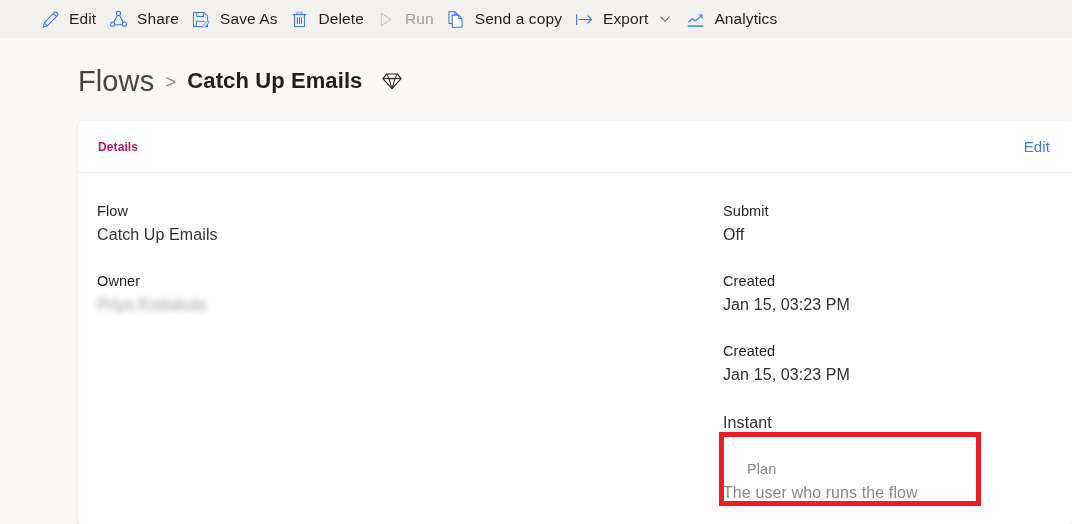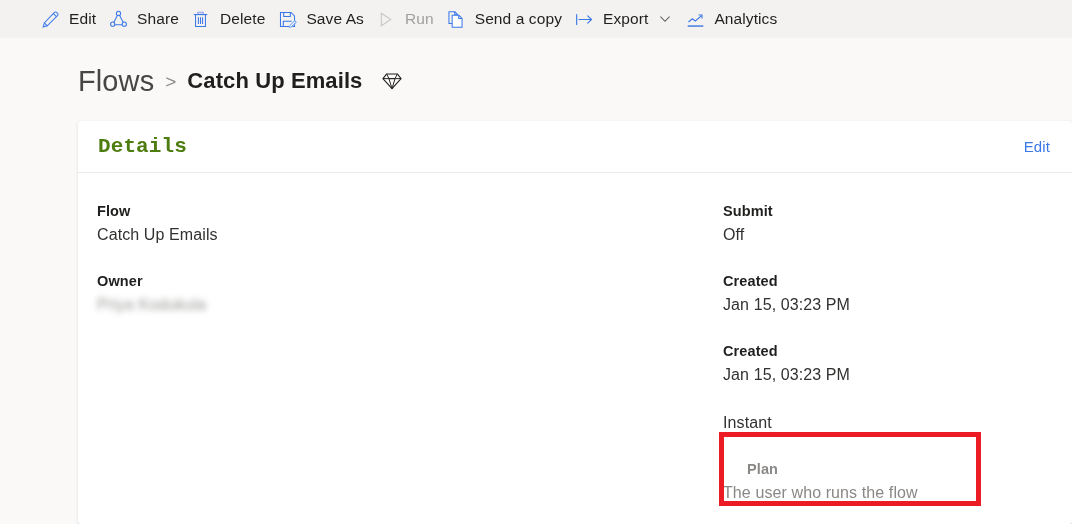--- a/index.html
+++ b/index.html
@@ -114,25 +114,24 @@
   .card-header {
     height: 52px;
     display: flex;
     align-items: center;
     justify-content: space-between;
     padding: 0 22px 0 20px;
     border-bottom: 1px solid #edebe9;
     box-sizing: border-box;
   }
   .card-title {
-    font-size: 21px;
+    font-size: 12px;
     font-weight: bold;
-    color: #4d7c0f;
-    letter-spacing: .1px;
-    font-family: Liberation Mono, monospace;
+    color: #be185d;
+    letter-spacing: .1px;
   }
   .card-edit-link {
     font-size: 15px;
     color: #3b78e7;
     cursor: pointer;
     letter-spacing: .1px;
   }
 
   .card-body {
     display: flex;
@@ -146,21 +145,21 @@
   .col-right {
     flex: 1;
     padding-left: 0px;
     box-sizing: border-box;
     position: relative;
   }
 
   .field { margin-bottom: 24px; }
   .field-label {
     font-size: 14.5px;
-    font-weight: bold;
+    font-weight: normal;
     color: #201f1e;
     line-height: 21px;
     letter-spacing: .1px;
   }
   .field-value {
     font-size: 16px;
     color: #323130;
     line-height: 24px;
     margin-top: 1px;
     letter-spacing: .1px;
@@ -212,39 +211,39 @@
           <circle cx="16.1" cy="14.9" r="2.2" fill="none" stroke="#3b78e7" stroke-width="1.1"></circle>
           <path d="M8.8 5.7L5.1 12.8M11.2 5.7l3.7 7.1M6.1 15.5h7.8" fill="none" stroke="#3b78e7" stroke-width="1.1"></path>
         </svg>
     </span>
     <span class="tb-label">Share</span>
   </div>
 
   <div class="tb-item">
     <span class="tb-ico">
       <svg width="19" height="19" viewBox="0 0 20 20">
+          <path d="M2.6 2.6h11.1l3.7 3.7v11.1H2.6V2.6z" fill="none" stroke="#3b78e7" stroke-width="1.1"></path>
+          <path d="M6 2.6h7v4.2H6V2.6z" fill="none" stroke="#3b78e7" stroke-width="1.1"></path>
+          <path d="M5.6 17.4v-5.6h8.8" fill="none" stroke="#3b78e7" stroke-width="1.1"></path>
+          <path d="M17.6 11.3l1.5 1.5-5 5-2 .5.5-2 5-5z" fill="#ffffff" stroke="#7fa8f0" stroke-width="1.1"></path>
+        </svg>
+    </span>
+    <span class="tb-label">Save As</span>
+  </div>
+
+  <div class="tb-item">
+    <span class="tb-ico">
+      <svg width="19" height="19" viewBox="0 0 20 20">
           <path d="M7.2 2.4h5.6v2.2H7.2V2.4z" fill="none" stroke="#8f9cf0" stroke-width="1.1"></path>
           <path d="M2.9 4.8h14.2" fill="none" stroke="#3b78e7" stroke-width="1.2"></path>
           <path d="M4.8 4.8h10.4v12.6H4.8V4.8z" fill="none" stroke="#3b78e7" stroke-width="1.1"></path>
           <path d="M7.8 7.5v7.2M10 7.5v7.2M12.2 7.5v7.2" fill="none" stroke="#3b78e7" stroke-width="1.1"></path>
         </svg>
     </span>
     <span class="tb-label">Delete</span>
-  </div>
-
-  <div class="tb-item">
-    <span class="tb-ico">
-      <svg width="19" height="19" viewBox="0 0 20 20">
-          <path d="M2.6 2.6h11.1l3.7 3.7v11.1H2.6V2.6z" fill="none" stroke="#3b78e7" stroke-width="1.1"></path>
-          <path d="M6 2.6h7v4.2H6V2.6z" fill="none" stroke="#3b78e7" stroke-width="1.1"></path>
-          <path d="M5.6 17.4v-5.6h8.8" fill="none" stroke="#3b78e7" stroke-width="1.1"></path>
-          <path d="M17.6 11.3l1.5 1.5-5 5-2 .5.5-2 5-5z" fill="#ffffff" stroke="#7fa8f0" stroke-width="1.1"></path>
-        </svg>
-    </span>
-    <span class="tb-label">Save As</span>
   </div>
 
   <div class="tb-item disabled">
     <span class="tb-ico">
       <svg width="19" height="19" viewBox="0 0 20 20">
           <path d="M5.6 3.4l10 6.6-10 6.6V3.4z" fill="none" stroke="#c8c6c4" stroke-width="1.1"></path>
         </svg>
     </span>
     <span class="tb-label">Run</span>
   </div>

